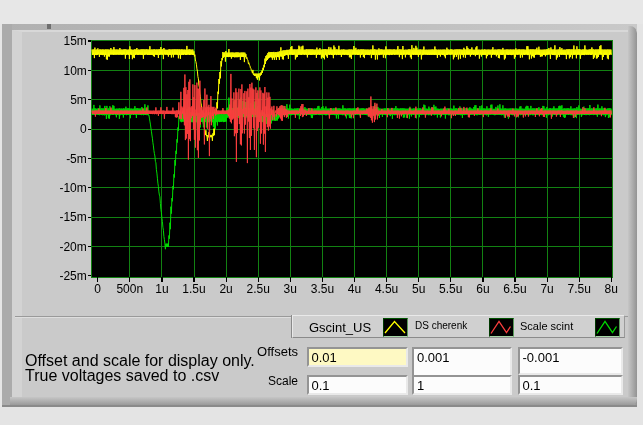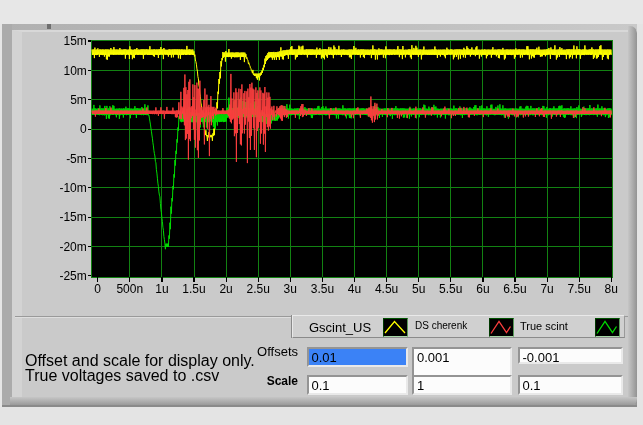--- a/index.html
+++ b/index.html
@@ -19,44 +19,44 @@
 <div class="abs" style="left:2px;top:405px;width:635px;height:2px;background:#8a8a8a"></div>
 <div class="abs" style="left:0;top:407px;width:643px;height:18px;background:#e4e4e4"></div>
 
 <div class="abs" style="left:15px;top:316px;width:613px;height:1px;background:#9a9a9a"></div>
 <div class="abs" style="left:15px;top:317px;width:278px;height:1px;background:#dedede"></div>
 
 <div class="abs" style="left:292px;top:315px;width:333px;height:23px;background:#d0d0d0;border-top:1px solid #e9e9e9;border-left:1px solid #e9e9e9;border-bottom:1px solid #8a8a8a;border-right:1px solid #9a9a9a;box-sizing:border-box"></div>
 <div class="abs" style="left:291px;top:315px;width:1px;height:23px;background:#8a8a8a"></div>
 <div class="abs" style="left:309px;top:320px;font-size:13px;color:#000">Gscint_US</div>
 <div class="abs" style="left:415px;top:320px;font-size:10px;color:#000">DS cherenk</div>
-<div class="abs" style="left:520px;top:320px;font-size:11px;color:#000">True scint</div>
+<div class="abs" style="left:520px;top:320px;font-size:11px;color:#000">Scale scint</div>
 <div style="position:absolute;left:383px;top:318px;width:25px;height:19px;background:#000;border-top:1px solid #005200;border-left:1px solid #003800;border-right:1px solid #5a9a5a;border-bottom:1px solid #a8d8a8;box-sizing:border-box"></div>
 <svg width="643" height="425" viewBox="0 0 643 425" style="position:absolute;left:0;top:0" xmlns="http://www.w3.org/2000/svg">
     <polyline points="385.0,333.0 394.5,321.5 405.0,333.0" fill="none" stroke="#ffff00" stroke-width="1.3"></polyline>
   </svg>
 <div style="position:absolute;left:489px;top:318px;width:25px;height:19px;background:#000;border-top:1px solid #005200;border-left:1px solid #003800;border-right:1px solid #5a9a5a;border-bottom:1px solid #a8d8a8;box-sizing:border-box"></div>
 <svg width="643" height="425" viewBox="0 0 643 425" style="position:absolute;left:0;top:0" xmlns="http://www.w3.org/2000/svg">
     <polyline points="491.0,333.5 499.0,321.5 506.5,332.5 510.5,326.5" fill="none" stroke="#fa3e3e" stroke-width="1.3"></polyline>
   </svg>
 <div style="position:absolute;left:595px;top:318px;width:25px;height:19px;background:#000;border-top:1px solid #005200;border-left:1px solid #003800;border-right:1px solid #5a9a5a;border-bottom:1px solid #a8d8a8;box-sizing:border-box"></div>
 <svg width="643" height="425" viewBox="0 0 643 425" style="position:absolute;left:0;top:0" xmlns="http://www.w3.org/2000/svg">
     <polyline points="597.0,333.5 605.0,321.5 612.5,332.5 616.5,326.5" fill="none" stroke="#00dc00" stroke-width="1.3"></polyline>
   </svg>
 
 <div class="abs" style="left:120px;top:344px;width:178px;text-align:right;font-size:13px;font-weight:normal;color:#000">Offsets</div>
-<div class="abs" style="left:120px;top:374px;width:178px;text-align:right;font-size:12px;font-weight:bold;color:#000">Scale</div>
+<div class="abs" style="left:120px;top:374px;width:178px;text-align:right;font-size:12px;font-weight:normal;color:#000">Scale</div>
 <div class="abs" style="left:25px;top:354px;font-size:16px;color:#000;line-height:14.5px">Offset and scale for display only.<br>True voltages saved to .csv</div>
-<div class="abs" style="left:306.5px;top:347px;width:101px;height:20px;box-sizing:border-box;background:#3b82f6;border-top:2px solid #949494;border-left:2px solid #949494;border-bottom:2px solid #e9e9e9;border-right:2px solid #e9e9e9">
+<div class="abs" style="left:306.5px;top:347px;width:101px;height:20px;box-sizing:border-box;background:#fef9c3;border-top:2px solid #949494;border-left:2px solid #949494;border-bottom:2px solid #e9e9e9;border-right:2px solid #e9e9e9">
     <div style="position:absolute;left:3px;top:1px;font-size:13px;color:#000">0.01</div>
   </div>
 <div class="abs" style="left:412px;top:347px;width:100px;height:36px;box-sizing:border-box;background:#fcfcfc;border-top:2px solid #949494;border-left:2px solid #949494;border-bottom:2px solid #e9e9e9;border-right:2px solid #e9e9e9">
     <div style="position:absolute;left:3px;top:1px;font-size:13px;color:#000">0.001</div>
   </div>
-<div class="abs" style="left:517.5px;top:347px;width:105px;height:17px;box-sizing:border-box;background:#fcfcfc;border-top:2px solid #949494;border-left:2px solid #949494;border-bottom:2px solid #e9e9e9;border-right:2px solid #e9e9e9">
+<div class="abs" style="left:517.5px;top:347px;width:105px;height:28px;box-sizing:border-box;background:#fcfcfc;border-top:2px solid #949494;border-left:2px solid #949494;border-bottom:2px solid #e9e9e9;border-right:2px solid #e9e9e9">
     <div style="position:absolute;left:3px;top:1px;font-size:13px;color:#000">-0.001</div>
   </div>
 <div class="abs" style="left:306.5px;top:375px;width:101px;height:20px;box-sizing:border-box;background:#fcfcfc;border-top:2px solid #949494;border-left:2px solid #949494;border-bottom:2px solid #e9e9e9;border-right:2px solid #e9e9e9">
     <div style="position:absolute;left:3px;top:1px;font-size:13px;color:#000">0.1</div>
   </div>
 <div class="abs" style="left:412px;top:375px;width:100px;height:20px;box-sizing:border-box;background:#fcfcfc;border-top:2px solid #949494;border-left:2px solid #949494;border-bottom:2px solid #e9e9e9;border-right:2px solid #e9e9e9">
     <div style="position:absolute;left:3px;top:1px;font-size:13px;color:#000">1</div>
   </div>
 <div class="abs" style="left:517.5px;top:375px;width:105px;height:20px;box-sizing:border-box;background:#fcfcfc;border-top:2px solid #949494;border-left:2px solid #949494;border-bottom:2px solid #e9e9e9;border-right:2px solid #e9e9e9">
     <div style="position:absolute;left:3px;top:1px;font-size:13px;color:#000">0.1</div>

